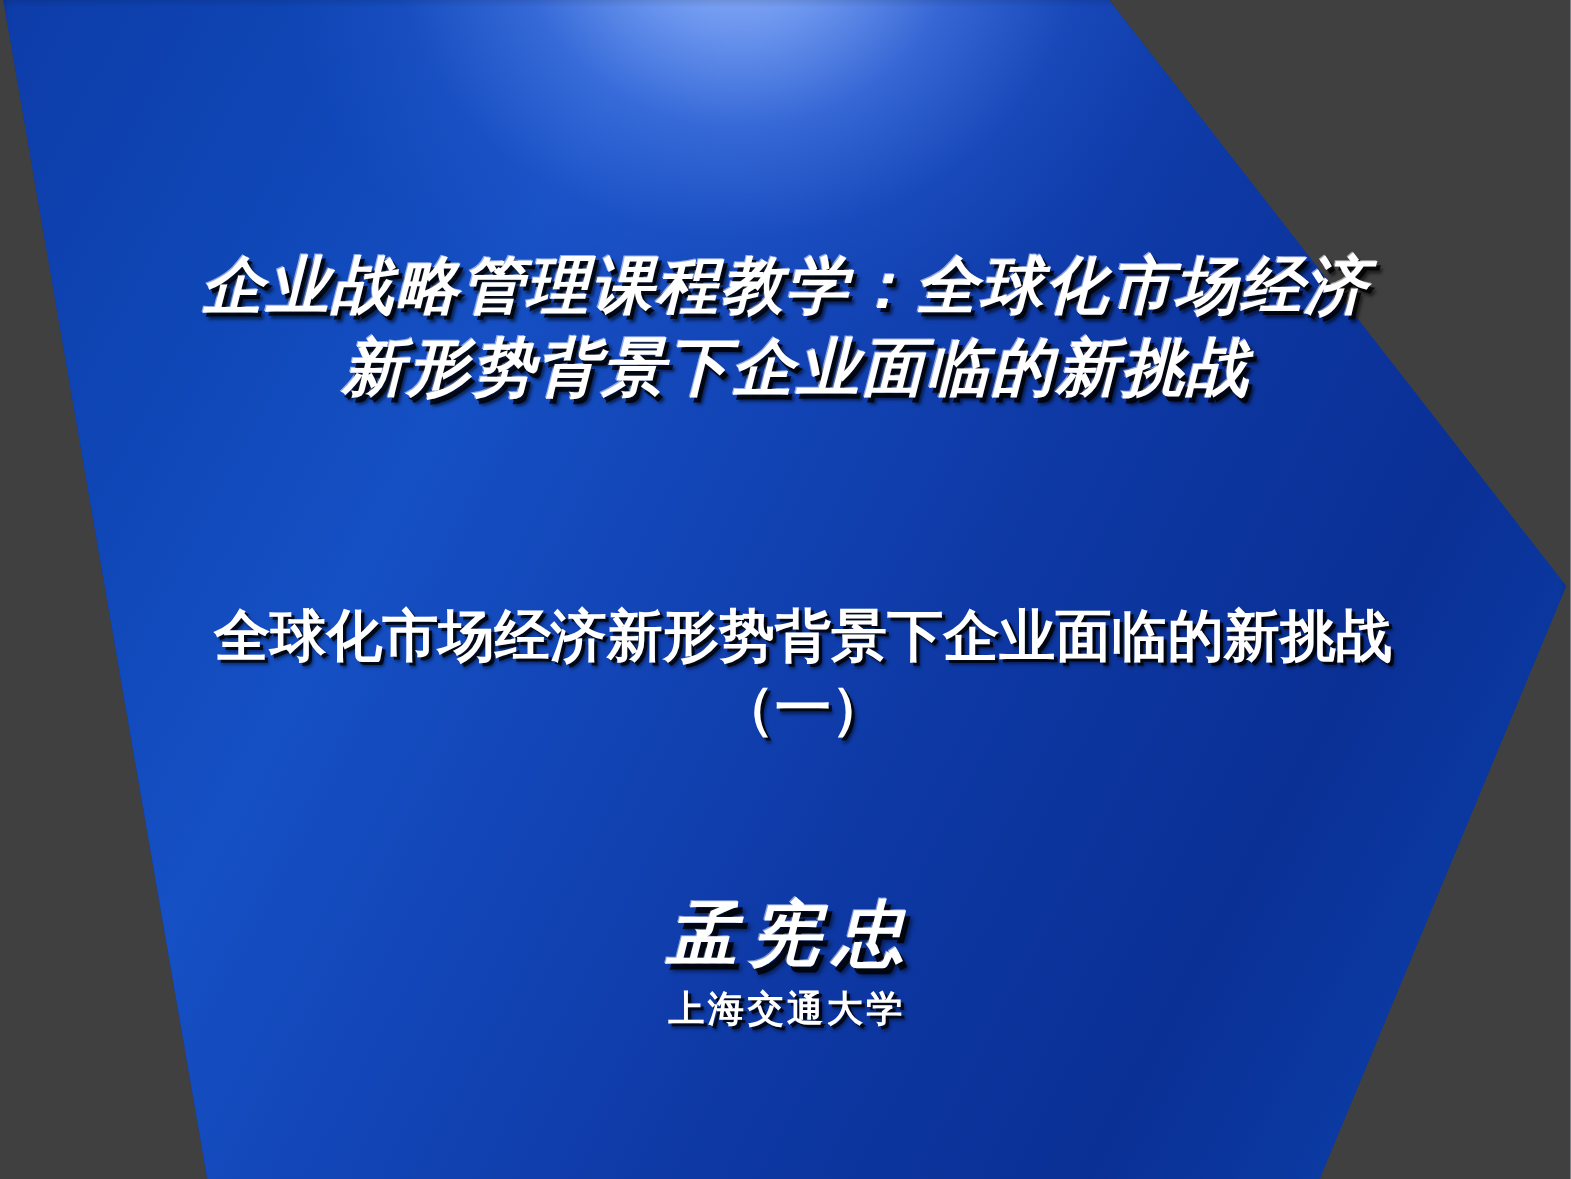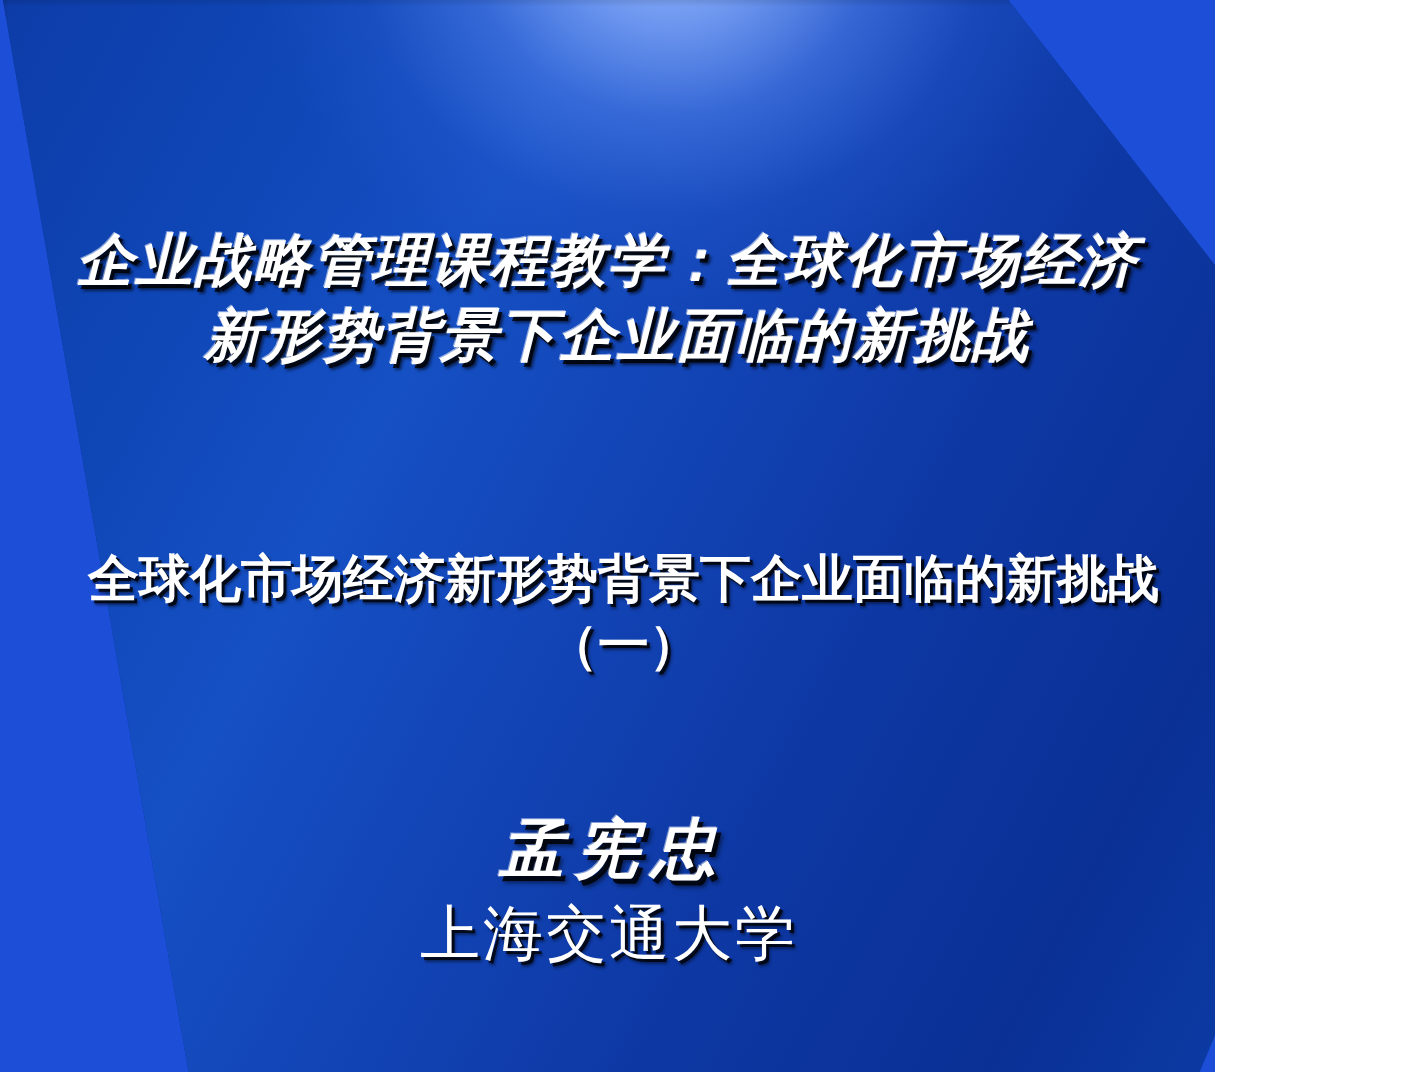--- a/index.html
+++ b/index.html
@@ -3,24 +3,24 @@
 <meta charset="utf-8">
 <title>Slide</title>
 <style>
   html, body {
     margin: 0;
     padding: 0;
     background: #ffffff;
   }
   #slide {
     position: relative;
-    width: 1215px;
+    width: 1428px;
     height: 1072px;
     overflow: hidden;
-    background: #1d4ed8;
+    background: #404040;
     font-family: "DejaVu Sans", "Liberation Sans", sans-serif;
   }
 
   
   #backdrop {
     position: absolute;
     left: 0; top: 0;
     width: 1428px;
     height: 1072px;
     -webkit-clip-path: polygon(0.21% 0%, 70.6% 0%, 99.7% 49.7%, 84.0% 100%, 13.2% 100%);
@@ -98,22 +98,22 @@
     text-indent: 12px;
     text-shadow:
        4px  5px 0 rgba(0,0,0,0.82),
        6px  7px 4px rgba(0,0,0,0.50),
       -1px -1px 0 rgba(255,255,255,0.50);
   }
 
   #affiliation {
     top: 898px;
     font-family: "DejaVu Sans", "Liberation Sans", sans-serif;
-    font-size: 60px;
-    font-weight: normal;
+    font-size: 33px;
+    font-weight: bold;
     letter-spacing: 3px;
     text-indent: 3px;
     text-shadow:
        3px  3px 0 rgba(0,0,0,0.78),
        4px  5px 3px rgba(0,0,0,0.45);
   }
 </style>
 </head>
 <body>
 

